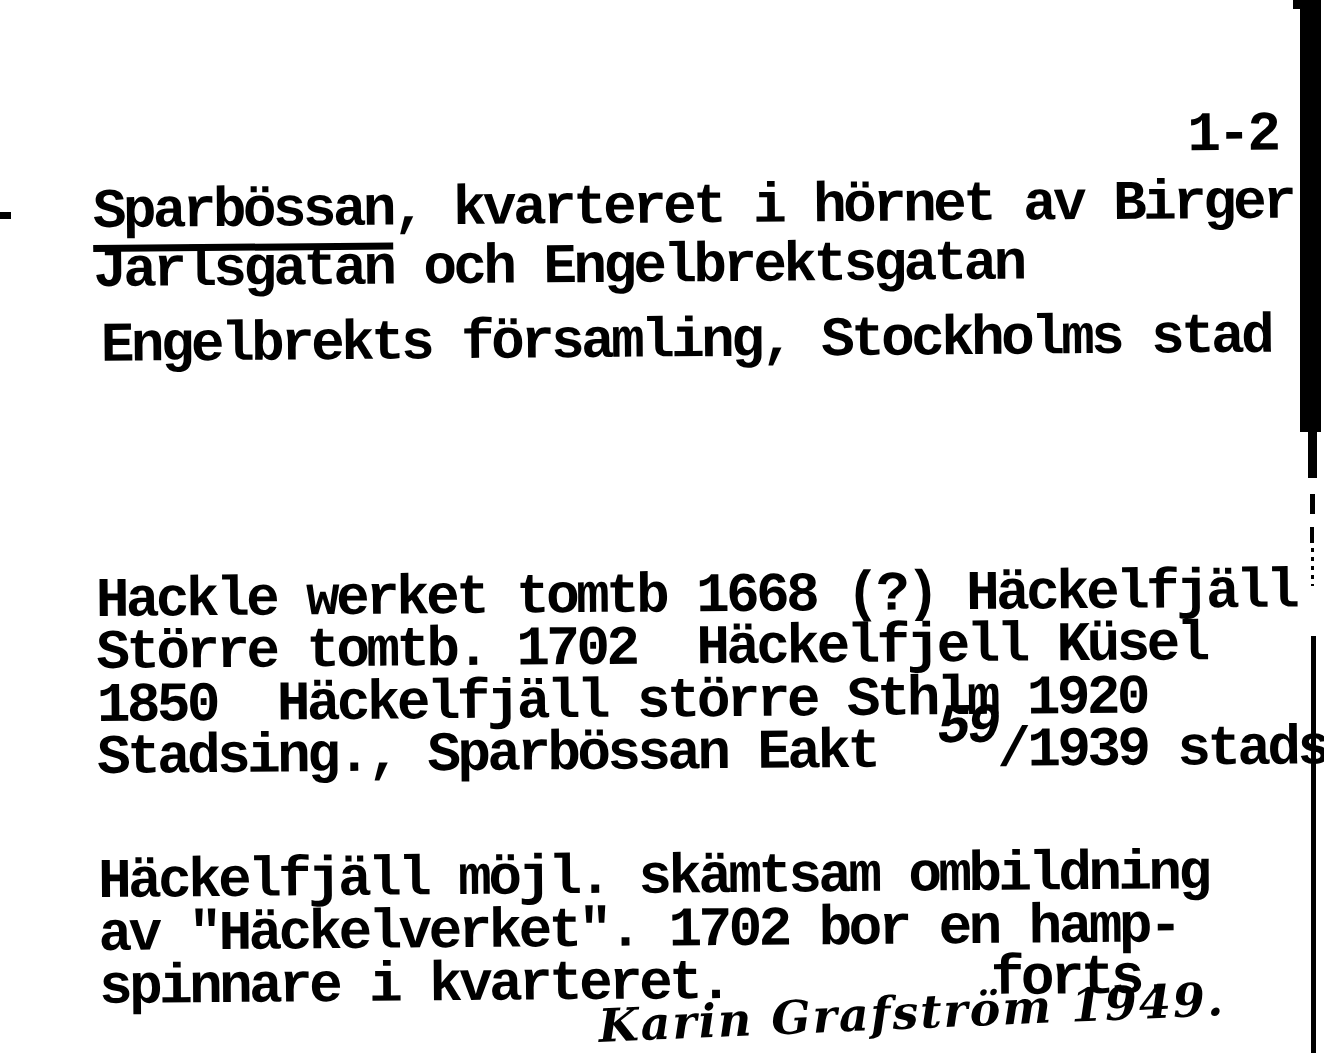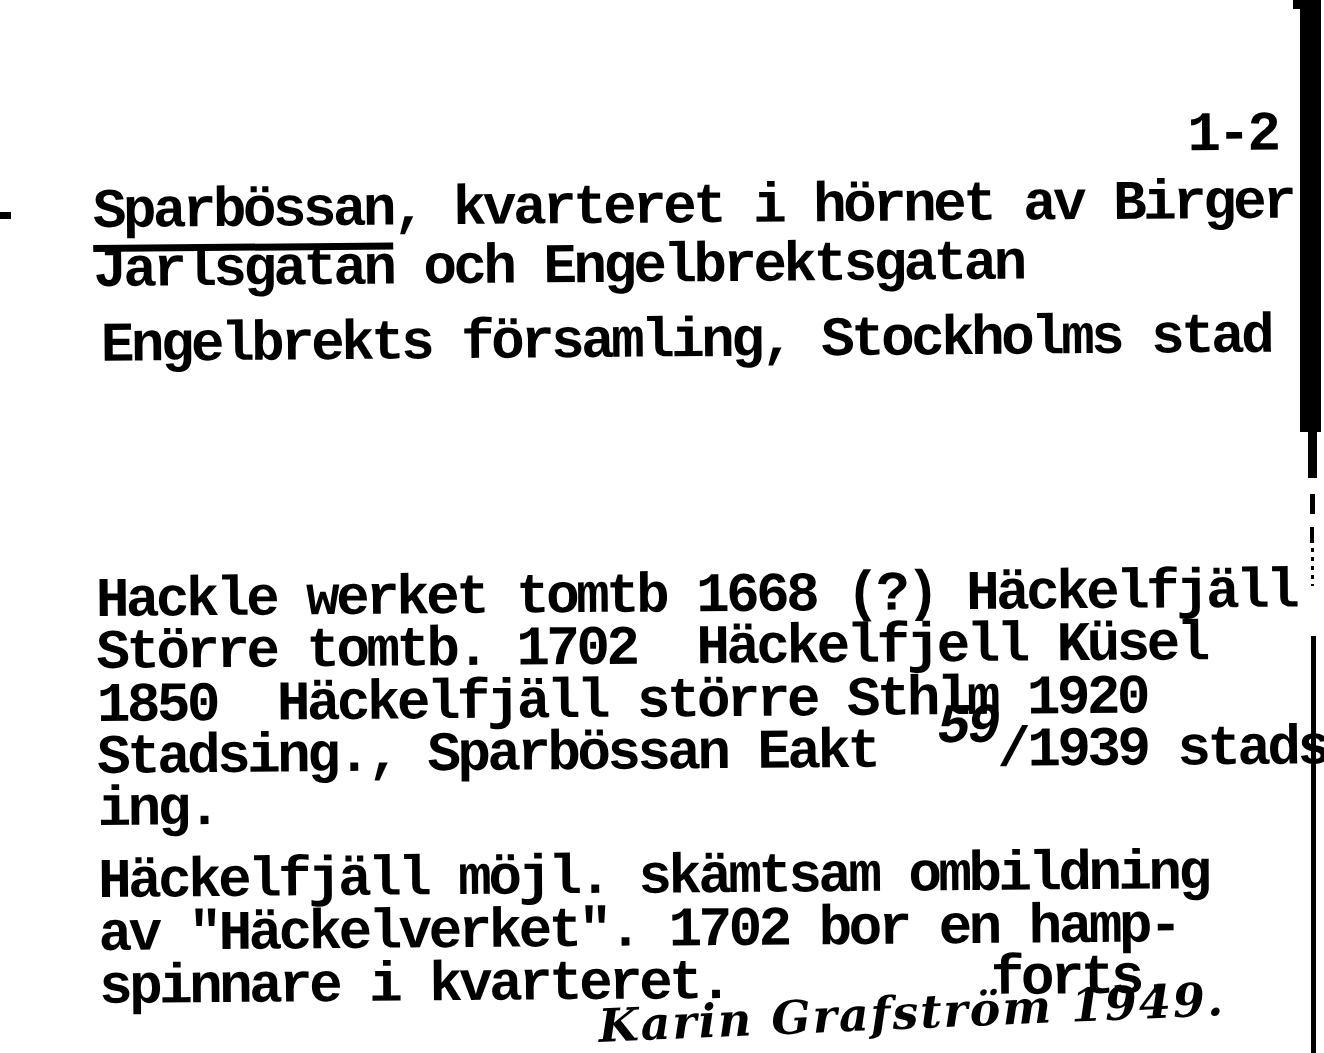--- a/index.html
+++ b/index.html
@@ -79,21 +79,20 @@
     <div class="tw" style="left:100px; top:318px;">Engelbrekts församling, Stockholms stad</div>
 
     <div class="tw" style="left:93px; top:573px;">Hackle werket tomtb 1668 (?) Häckelfjäll</div>
 
     <div class="tw" style="left:93px; top:625px;">Större tomtb. 1702  Häckelfjell Küsel</div>
 
     <div class="tw" style="left:93px; top:678px;">1850  Häckelfjäll större Sthlm 1920</div>
 
     <div class="tw" style="left:93px; top:730px;"><span>Stadsing., Sparbössan Eakt  </span><span class="sup">59</span><span>/1939 stads</span></div>
 
-    <div class="tw" style="left:93px; top:782px;">ing.</div>
 
     <div class="tw" style="left:93px; top:854px;">Häckelfjäll möjl. skämtsam ombildning</div>
 
     <div class="tw" style="left:93px; top:907px;">av "Häckelverket". 1702 bor en hamp-</div>
 
     <div class="tw" style="left:93px; top:960px;">spinnare i kvarteret.</div>
 
     <div class="tw" style="left:985px; top:958px;">forts.</div>
 
     <div class="signature" style="left:592px; top:992px;">Karin Grafström 1949.</div>

